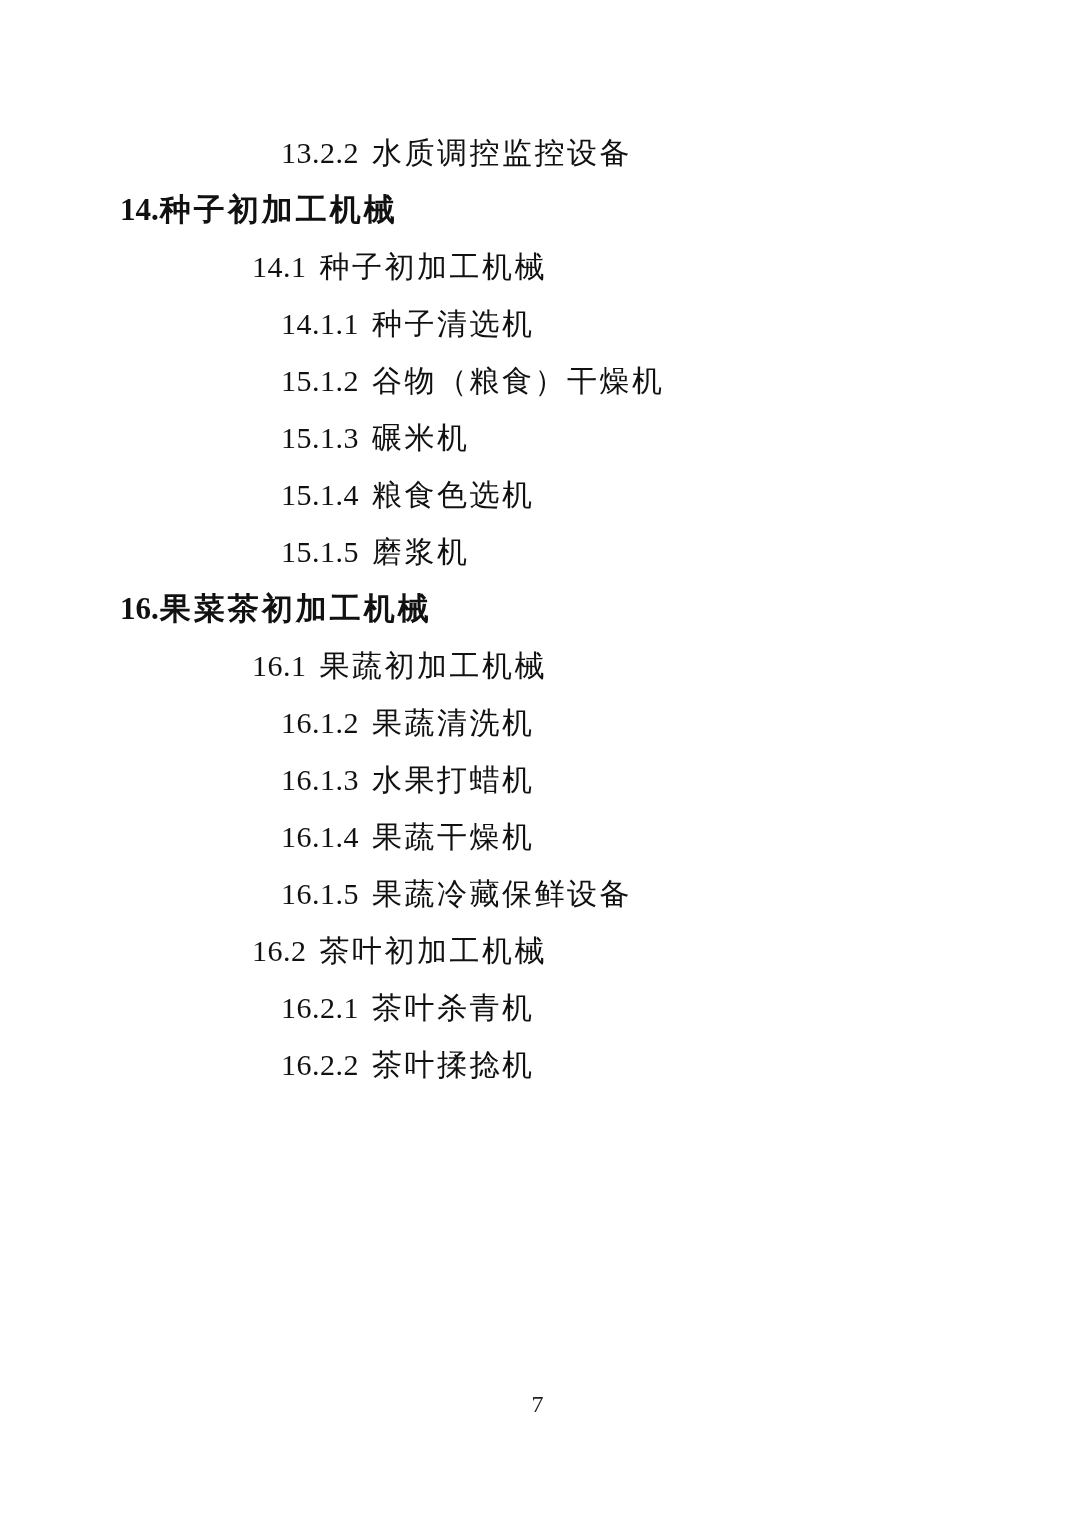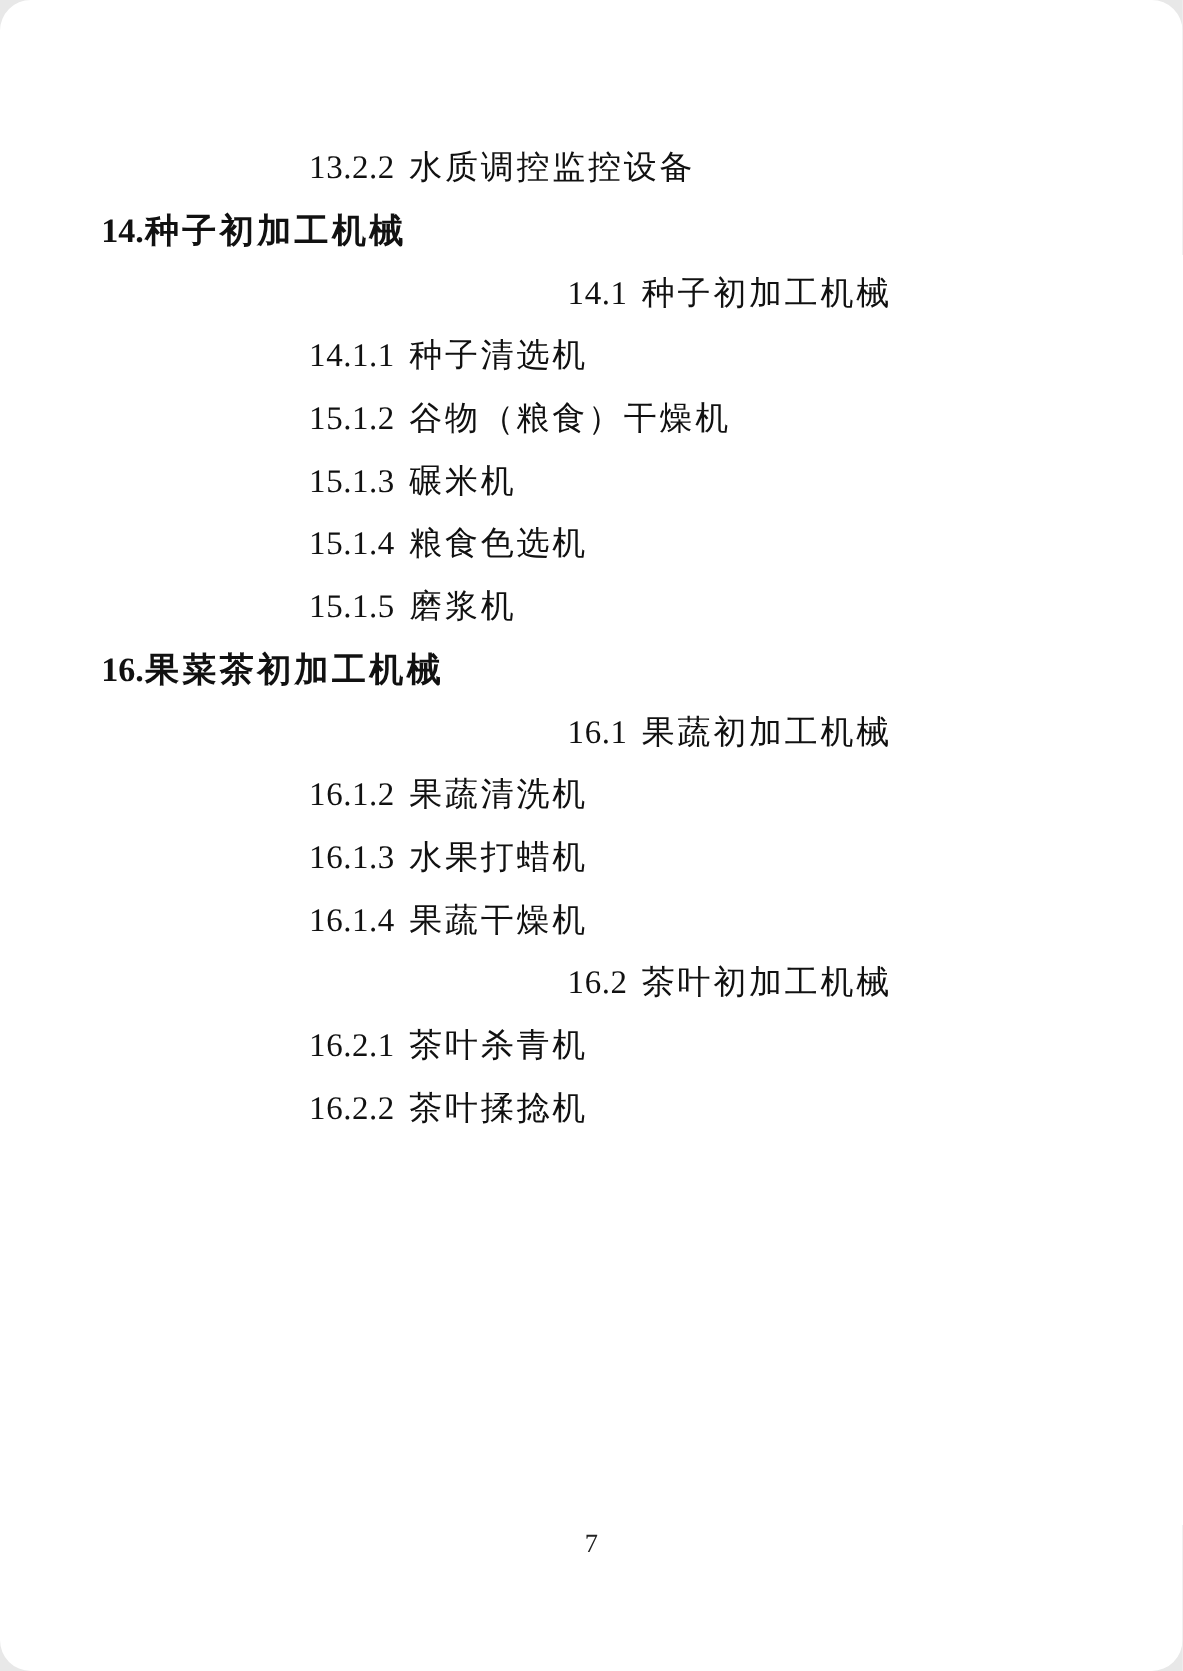--- a/index.html
+++ b/index.html
@@ -9,21 +9,20 @@
   }
   .page {
     position: relative;
     width: 1075px;
     height: 1519px;
     margin: 0 auto;
     background: #ffffff;
     color: #111111;
     font-family: "Liberation Serif", "DejaVu Serif", serif;
     overflow: hidden;
-    border-radius: 28px;
   }
   .content {
     position: absolute;
     top: 124px;
     left: 0;
     right: 0;
   }
   .line {
     height: 57px;
     line-height: 57px;
@@ -33,36 +32,35 @@
   .line .num {
     font-family: "Liberation Serif", "DejaVu Serif", serif;
     margin-right: 13px;
     letter-spacing: 0.5px;
   }
   .line .label {
     letter-spacing: 2.5px;
   }
   
   .lvl1 {
-    padding-left: 92px;
+    padding-left: 120px;
     font-weight: bold;
     font-size: 31px;
   }
   .lvl1 .num {
     margin-right: 1px;
     letter-spacing: 0;
   }
   .lvl1 .label {
     font-family: "DejaVu Sans", "Liberation Sans", sans-serif;
     letter-spacing: 3px;
   }
   
   .lvl2 {
     padding-left: 252px;
-    text-align: center;
   }
   
   .lvl3 {
     padding-left: 281px;
   }
   .pageno {
     position: absolute;
     top: 1386px;
     left: 0;
     width: 100%;
@@ -83,18 +81,19 @@
       <div class="line lvl3"><span class="num">14.1.1</span><span class="label">种子清选机</span></div>
       <div class="line lvl3"><span class="num">15.1.2</span><span class="label">谷物（粮食）干燥机</span></div>
       <div class="line lvl3"><span class="num">15.1.3</span><span class="label">碾米机</span></div>
       <div class="line lvl3"><span class="num">15.1.4</span><span class="label">粮食色选机</span></div>
       <div class="line lvl3"><span class="num">15.1.5</span><span class="label">磨浆机</span></div>
       <div class="line lvl1"><span class="num">16.</span><span class="label">果菜茶初加工机械</span></div>
       <div class="line lvl2"><span class="num">16.1</span><span class="label">果蔬初加工机械</span></div>
       <div class="line lvl3"><span class="num">16.1.2</span><span class="label">果蔬清洗机</span></div>
       <div class="line lvl3"><span class="num">16.1.3</span><span class="label">水果打蜡机</span></div>
       <div class="line lvl3"><span class="num">16.1.4</span><span class="label">果蔬干燥机</span></div>
+      <div class="line lvl3"><span class="num">16.1.5</span><span class="label">果蔬冷藏保鲜设备</span></div>
       <div class="line lvl2"><span class="num">16.2</span><span class="label">茶叶初加工机械</span></div>
       <div class="line lvl3"><span class="num">16.2.1</span><span class="label">茶叶杀青机</span></div>
       <div class="line lvl3"><span class="num">16.2.2</span><span class="label">茶叶揉捻机</span></div>
     </div>
   <div class="pageno">7</div>
 </div>
 
 </body></html>

